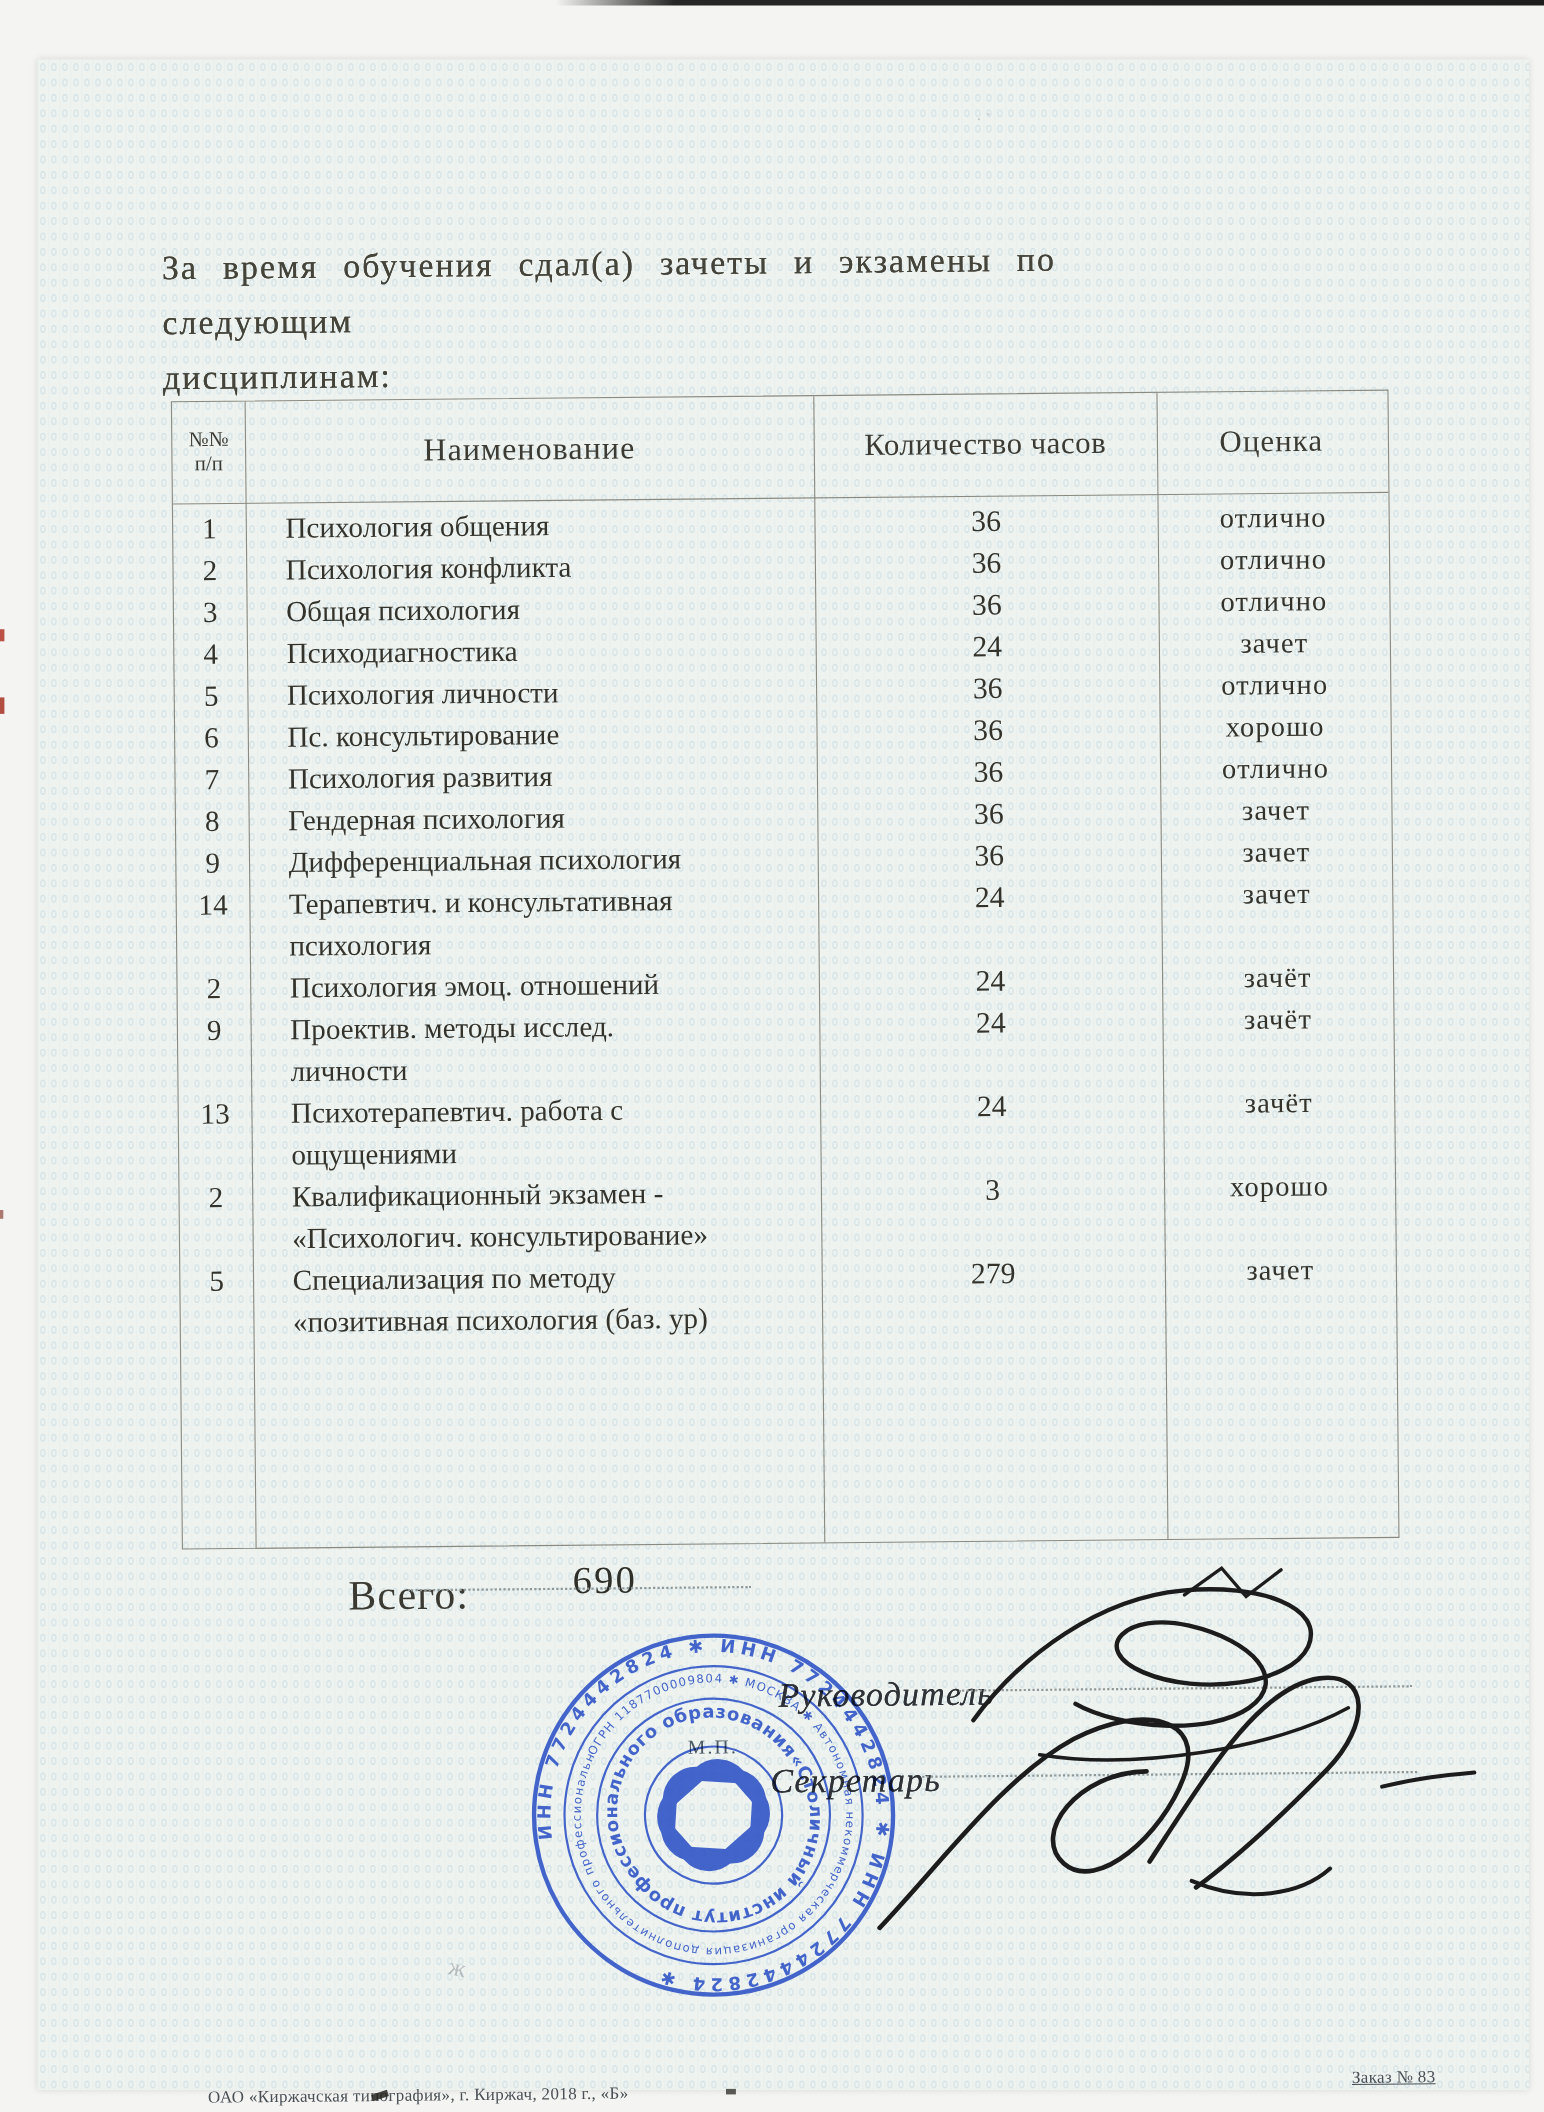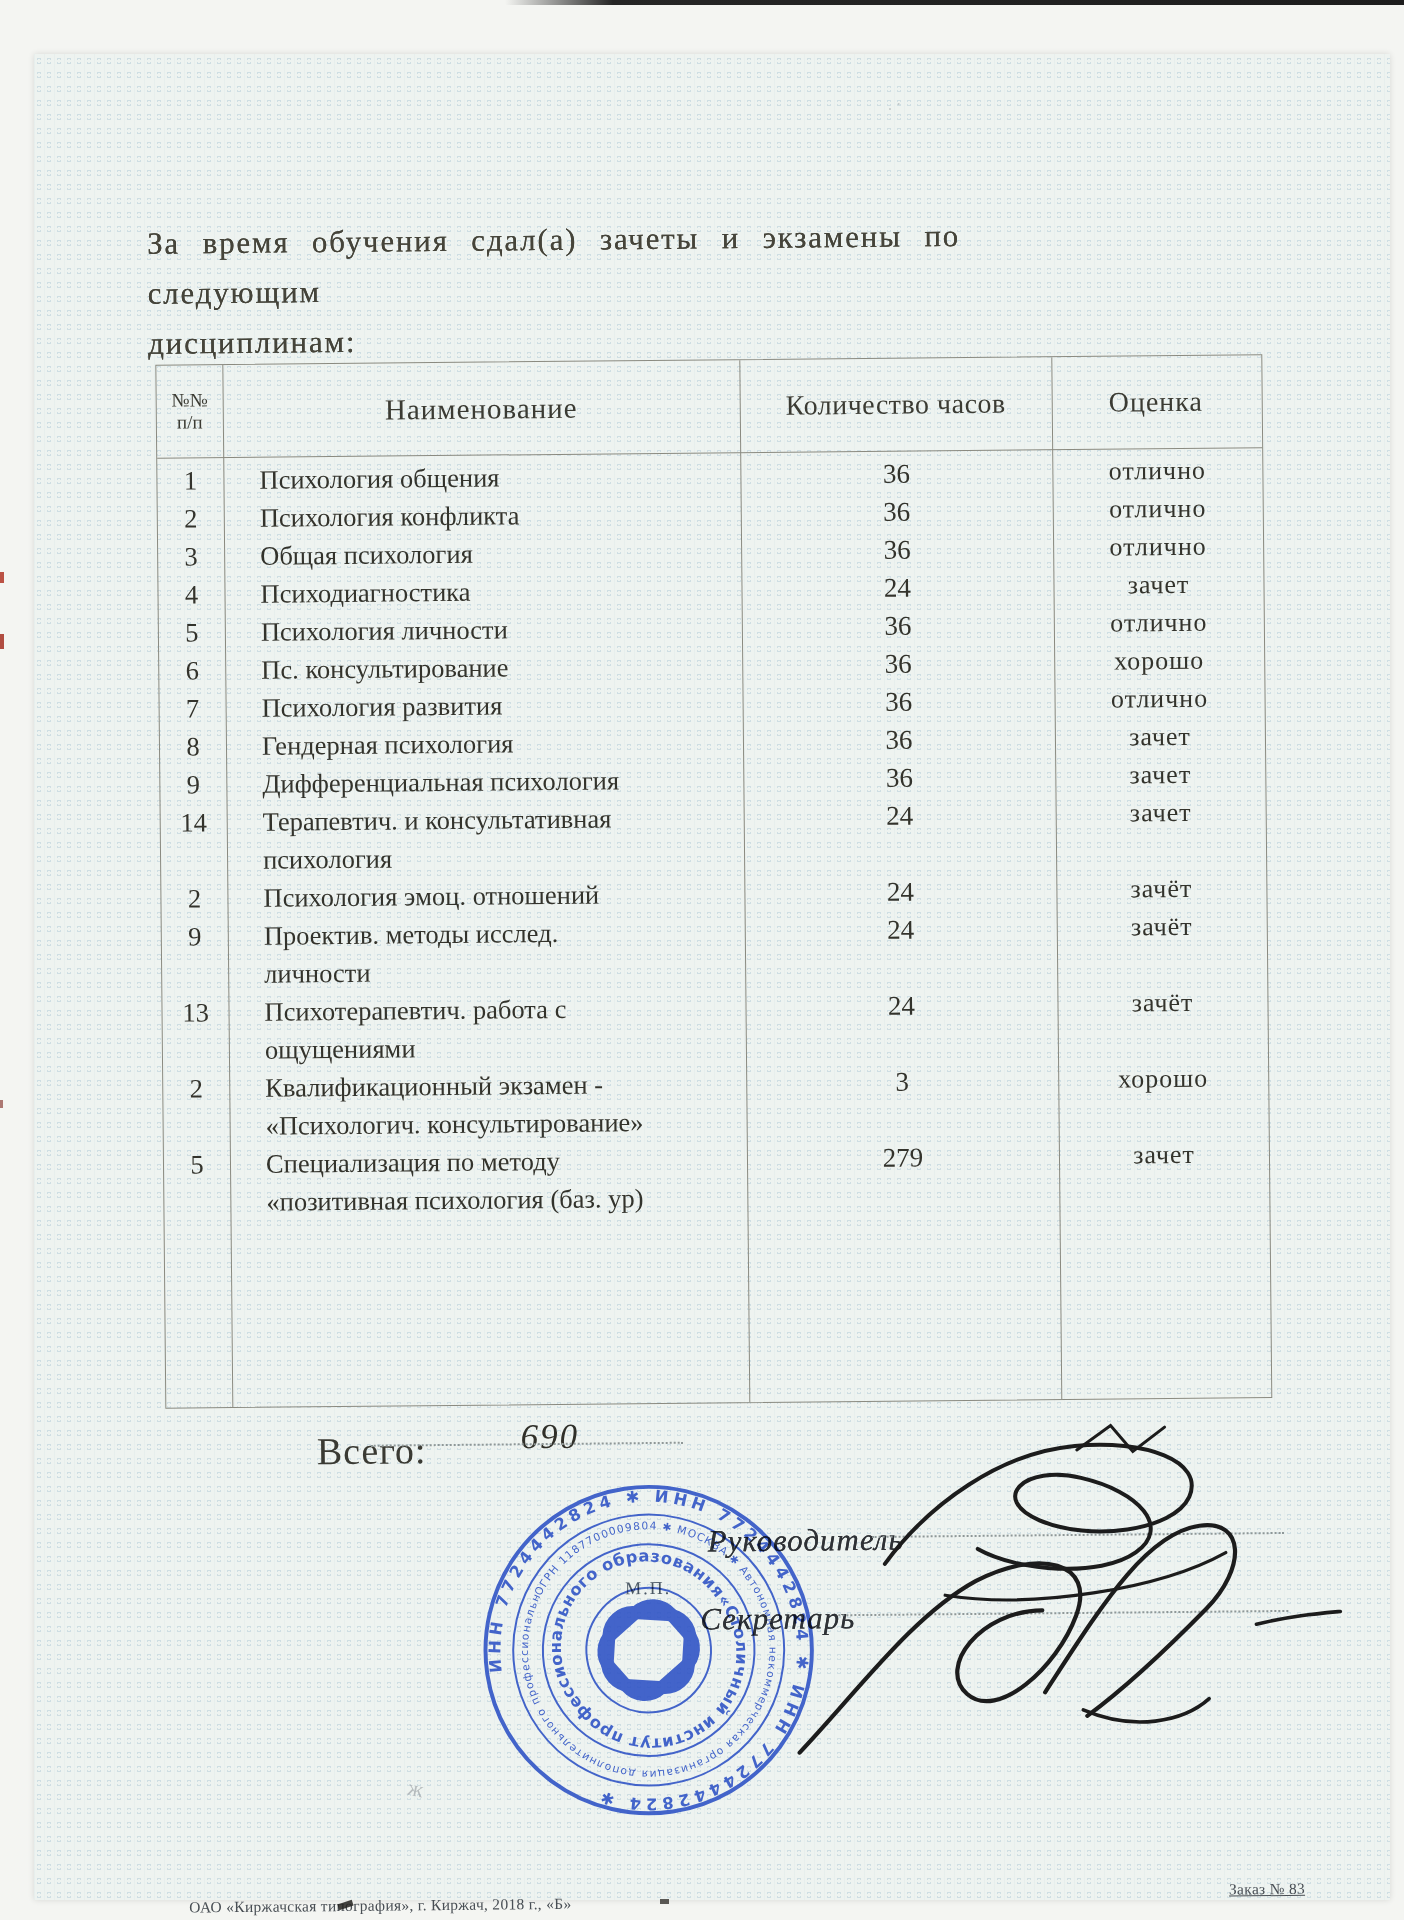--- a/index.html
+++ b/index.html
@@ -34,21 +34,21 @@
   .hc-grade{left:895px;width:208px;font-size:28px;letter-spacing:1px;}
   .rows{position:absolute;left:0;top:96px;right:0;}
   .trow{display:flex;align-items:flex-start;color:#33332c;font-size:26.5px;line-height:38px;}
   .c-num{width:66px;text-align:center;flex:none;}
   .c-name{width:517px;padding-left:36px;box-sizing:border-box;flex:none;white-space:pre-line;}
   .c-hours{width:312px;text-align:center;flex:none;font-size:27px;}
   .c-grade{width:210px;text-align:center;flex:none;font-size:26px;letter-spacing:1px;}
 
   
   .total-label{position:absolute;left:278px;top:1372px;font-size:38px;color:#3a3a33;letter-spacing:1px;}
-  .total-value{position:absolute;left:482px;top:1362px;font-size:35px;color:#2f2f29;letter-spacing:2px;font-style:italic;}
+  .total-value{position:absolute;left:482px;top:1362px;font-size:35px;color:#2f2f29;letter-spacing:2px;}
   .dotline{position:absolute;border-bottom:2.4px dotted #8f9898;}
   .dl-total{left:332px;top:1388px;width:312px;}
   .dl-head{left:832px;top:1484px;width:412px;}
   .dl-sec{left:798px;top:1562px;width:450px;}
 
   
   .sig-label{position:absolute;font-style:italic;color:#2f3236;letter-spacing:1px;
      font-size:31px;text-shadow:0 0 .5px #2f3236;}
   .lbl-head{left:668px;top:1470px;}
   .lbl-sec{left:660px;top:1548px;}

